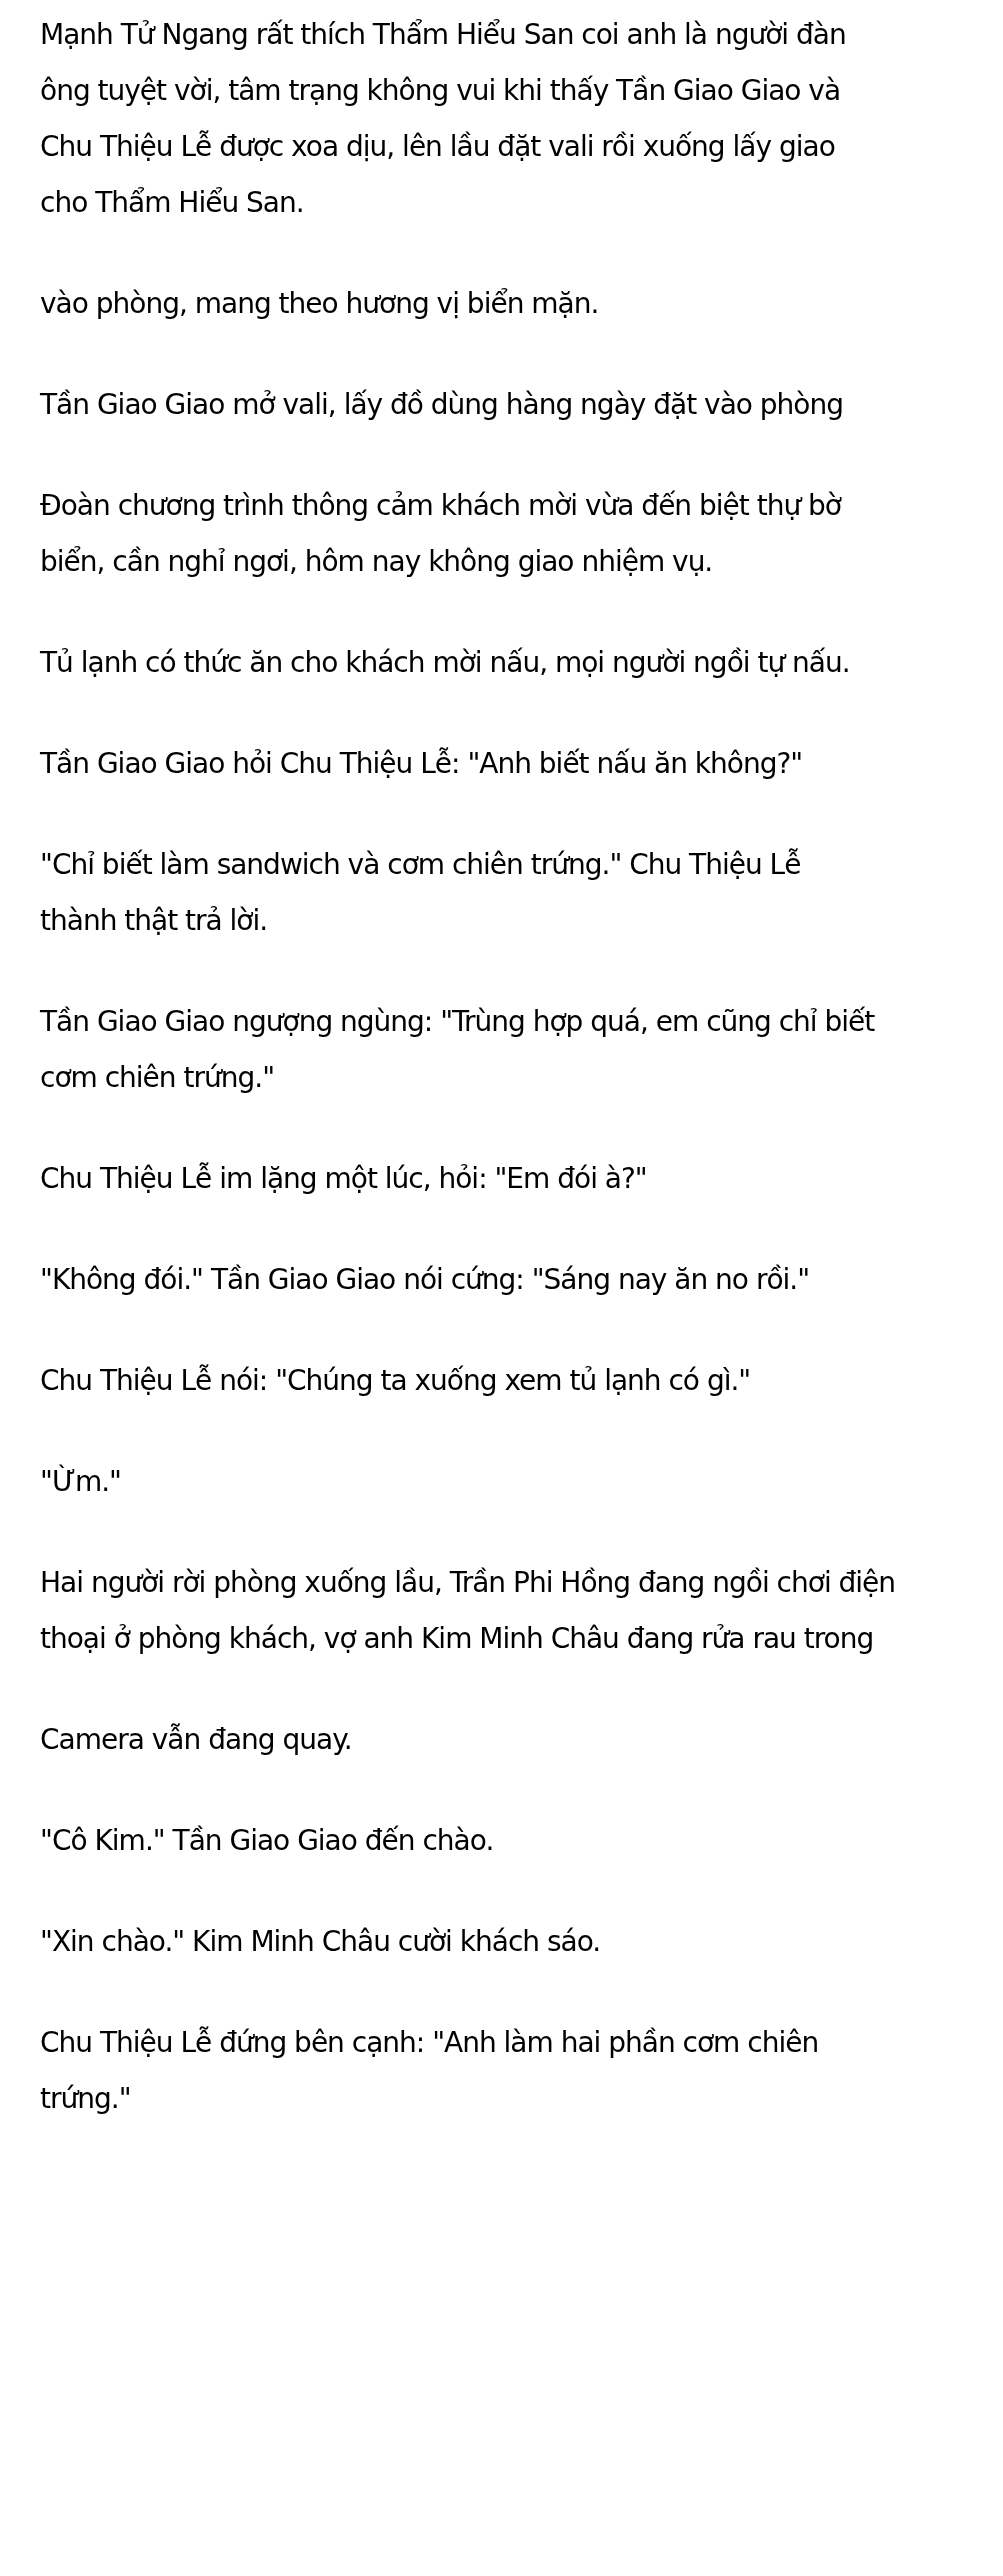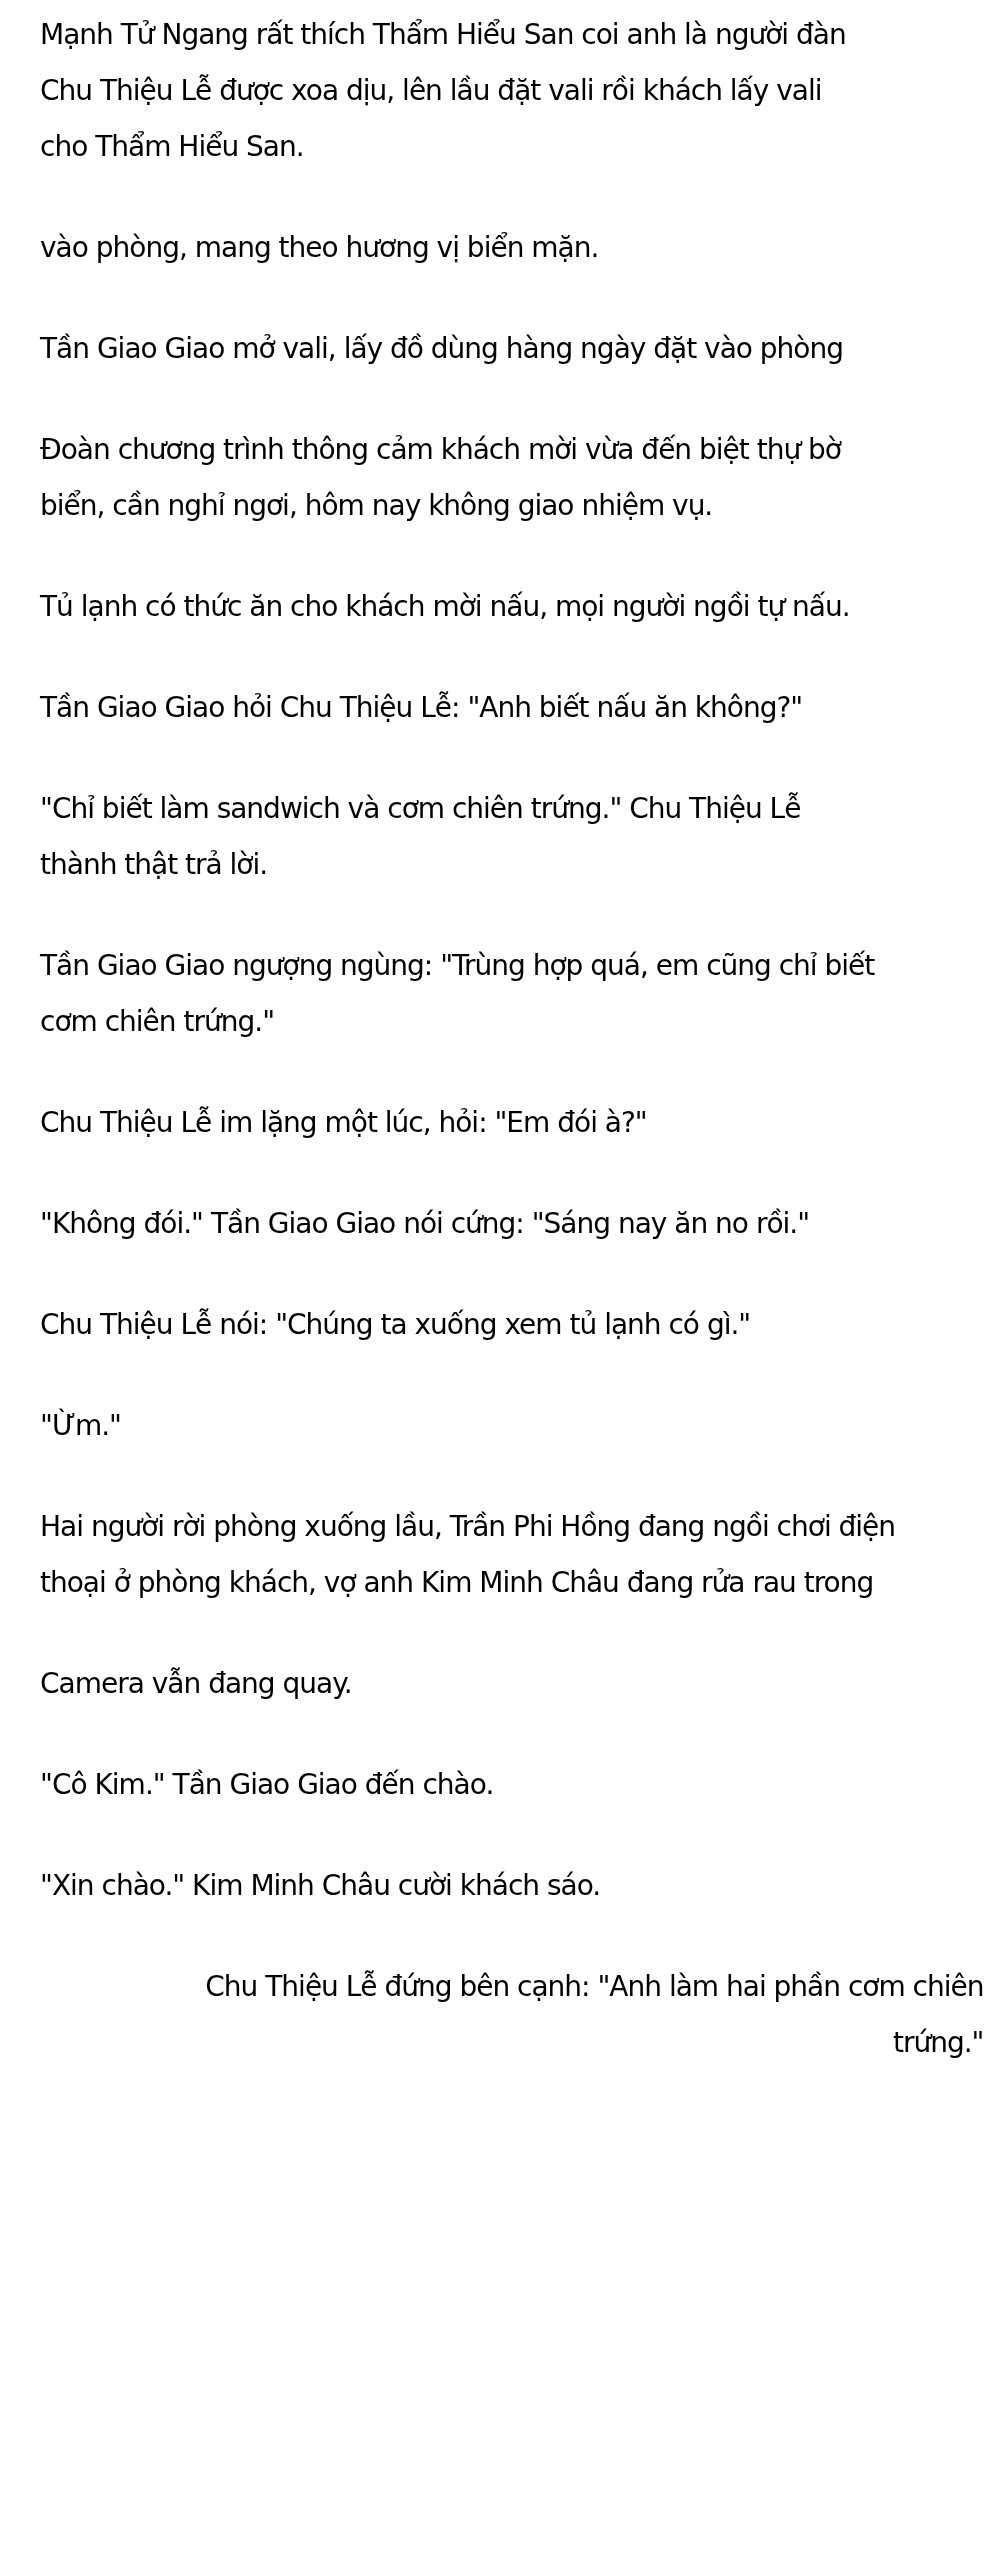--- a/index.html
+++ b/index.html
@@ -24,36 +24,36 @@
     font-weight: 400;
     letter-spacing: -1px;
     text-rendering: optimizeLegibility;
   }
   .story p {
     margin: 0 0 45px 0;
     padding: 0;
   }
   .story p:last-child {
     margin-bottom: 0;
-    text-align: right;
   }
   .story .line {
     display: block;
     line-height: 56px;
     white-space: nowrap;
   }
 </style>
 </head>
 <body style="background: rgb(255, 255, 255);">
 
 <div class="page">
   <div class="story" id="story" style="color: rgb(0, 0, 0);">
       <p>
         <span class="line">Mạnh Tử Ngang rất thích Thẩm Hiểu San coi anh là người đàn</span>
-        <span class="line">Chu Thiệu Lễ được xoa dịu, lên lầu đặt vali rồi khách lấy vali</span>
+        <span class="line">ông tuyệt vời, tâm trạng không vui khi thấy Tần Giao Giao và</span>
+        <span class="line">Chu Thiệu Lễ được xoa dịu, lên lầu đặt vali rồi xuống lấy giao</span>
         <span class="line">cho Thẩm Hiểu San.</span>
       </p>
       <p>
         <span class="line">vào phòng, mang theo hương vị biển mặn.</span>
       </p>
       <p>
         <span class="line">Tần Giao Giao mở vali, lấy đồ dùng hàng ngày đặt vào phòng</span>
       </p>
       <p>
         <span class="line">Đoàn chương trình thông cảm khách mời vừa đến biệt thự bờ</span>

